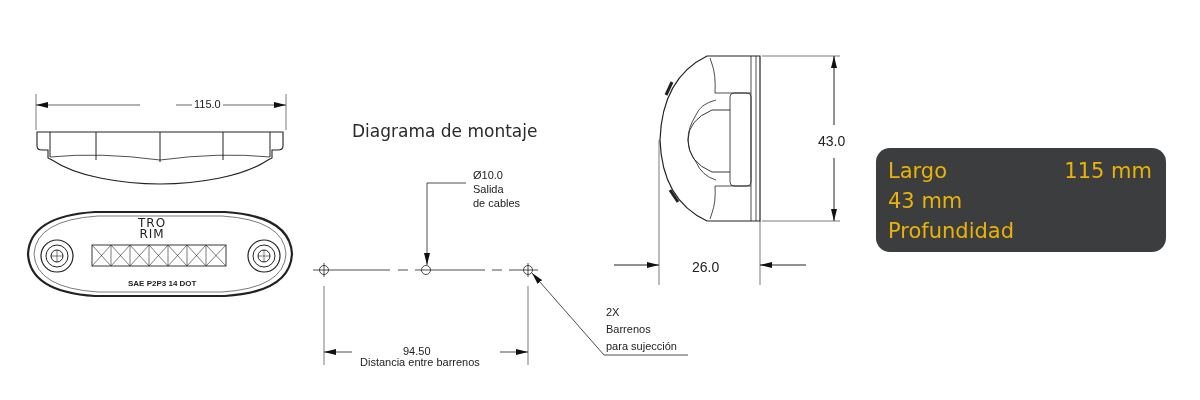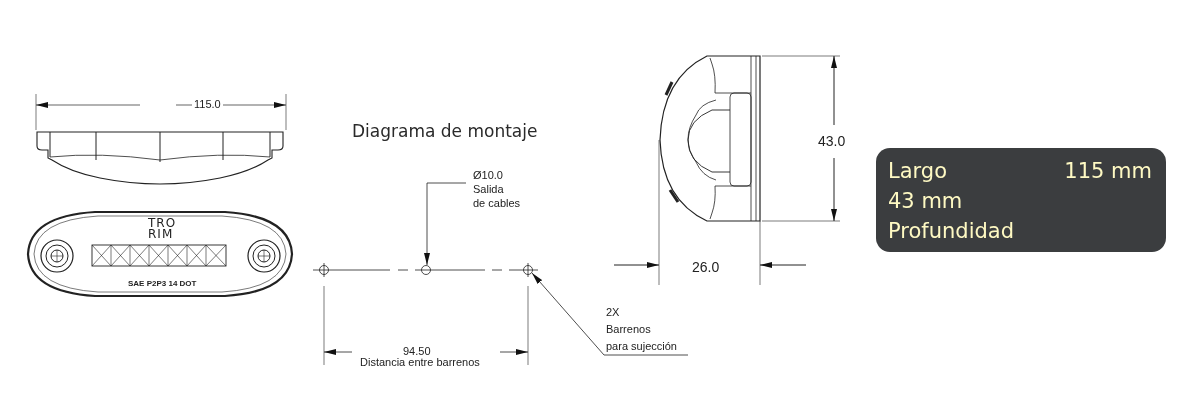--- a/index.html
+++ b/index.html
@@ -2,21 +2,21 @@
 <html><head>
 <meta charset="utf-8">
 <style>
   html, body { margin:0; padding:0; background:#ffffff; }
   body { width:1200px; height:400px; position:relative; overflow:hidden; font-family:"Liberation Sans", sans-serif; color:#222; }
   svg.main { position:absolute; left:0; top:0; }
   .lbl { position:absolute; font-family:"Liberation Sans", sans-serif; color:#222; white-space:nowrap; }
   .title { font-family:"DejaVu Sans", sans-serif; font-size:17px; color:#2a2a2a; }
   .small { font-size:11px; line-height:14px; }
   .dim { font-size:14px; }
-  .spec-box { position:absolute; left:876px; top:148px; width:290px; height:104px; background:#3b3d3f; border-radius:14px; color:#fef9c3; box-sizing:border-box; padding:8px 14px 0 12px; }
+  .spec-box { position:absolute; left:876px; top:148px; width:290px; height:104px; background:#3b3d3f; border-radius:14px; color:#eab308; box-sizing:border-box; padding:8px 14px 0 12px; }
   .spec-row { display:flex; justify-content:space-between; font-family:"DejaVu Sans", sans-serif; font-size:21px; line-height:30px; }
 </style>
 </head>
 <body>
 
 <svg class="main" width="1200" height="400" viewBox="0 0 1200 400">
   <defs>
     <marker id="arr" markerWidth="12" markerHeight="6" refX="12" refY="3" orient="auto-start-reverse" markerUnits="userSpaceOnUse">
       <path d="M0,0 L12,3 L0,6 z" fill="#111"></path>
     </marker>
@@ -98,21 +98,21 @@
     <line x1="834" y1="158" x2="834" y2="221" marker-end="url(#arr)"></line>
     <line x1="659" y1="140" x2="659" y2="285" stroke-width="0.6"></line>
     <line x1="760" y1="221" x2="760" y2="285" stroke-width="0.6"></line>
     <line x1="614" y1="265" x2="659" y2="265" marker-end="url(#arr)"></line>
     <line x1="806" y1="265" x2="760" y2="265" marker-end="url(#arr)"></line>
   </g>
 </svg>
 
 <div class="lbl dim" style="left:148px; top:98px; font-size:11px; background:#fff; padding:0 2px;margin-left:44px;">115.0</div>
 
-<div class="lbl" style="left:138px; top:218px; font-size:12px; line-height:11px; letter-spacing:1px; font-family:'DejaVu Sans',sans-serif;">
+<div class="lbl" style="left:128px; top:218px; font-size:12px; line-height:11px; letter-spacing:1px; font-family:'DejaVu Sans',sans-serif;text-align:center;">
   <div style="padding-left:10px;">TRO</div>
   <div style="padding-left:10px;">RIM</div>
 </div>
 <div class="lbl" style="left:128px; top:279px; font-size:8px; font-weight:bold;">SAE P2P3 14 DOT</div>
 
 <div class="lbl title" style="left:352px; top:121px;text-align:right;">Diagrama de montaje</div>
 
 <div class="lbl small" style="left:473px; top:168px;">
   <div>Ø10.0</div>
   <div>Salida</div>

